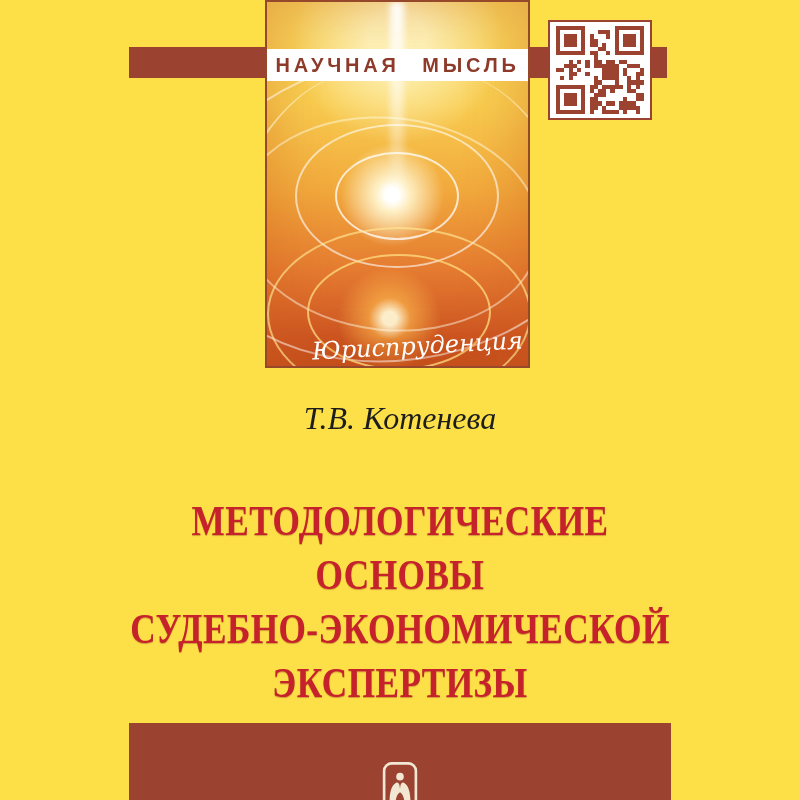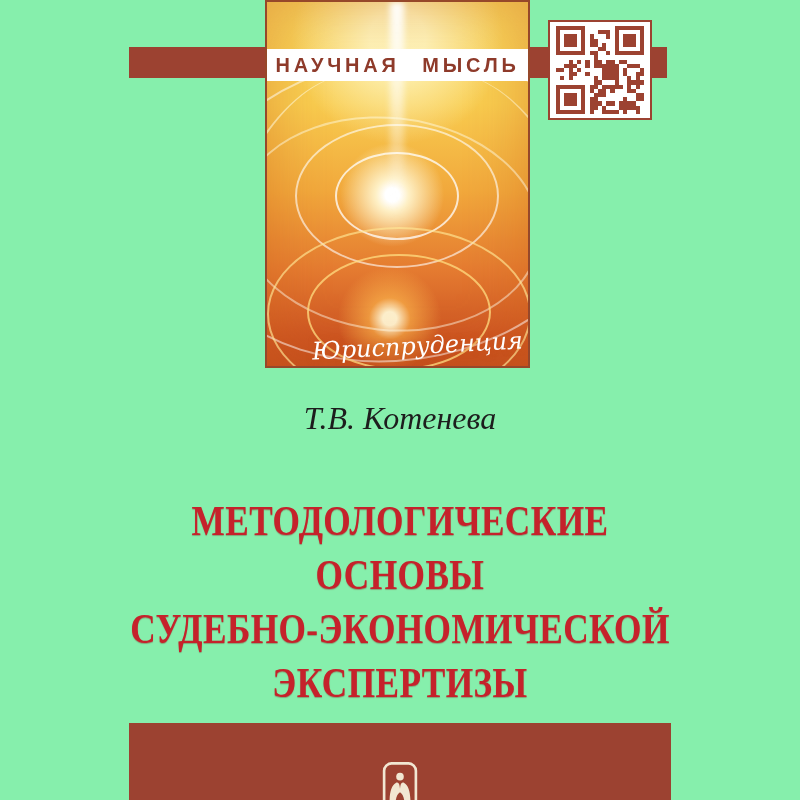--- a/index.html
+++ b/index.html
@@ -1,17 +1,17 @@
 <!DOCTYPE html>
 <html><head>
 <meta charset="utf-8">
 <style>
   html,body{margin:0;padding:0;}
   body{font-family:"Liberation Sans",sans-serif;}
-  .page{position:relative;width:800px;height:800px;background:#86efac;overflow:hidden;}
+  .page{position:relative;width:800px;height:800px;background:#fde047;overflow:hidden;}
 
   
   .series-band{position:absolute;left:129px;top:47px;width:538px;height:31px;background:#9c4231;}
 
   
   .artwork{position:absolute;left:265px;top:0;width:265px;height:368px;box-sizing:border-box;
     border:2px solid #96482a;overflow:hidden;
     background:
       radial-gradient(circle at 48% 53%, #ffffff 0 3%, rgba(255,244,205,.95) 7%, rgba(255,214,110,0) 22%),
       radial-gradient(circle at 47% 87%, rgba(255,248,215,.95) 0 2%, rgba(255,190,80,.6) 6%, rgba(255,190,80,0) 15%),

